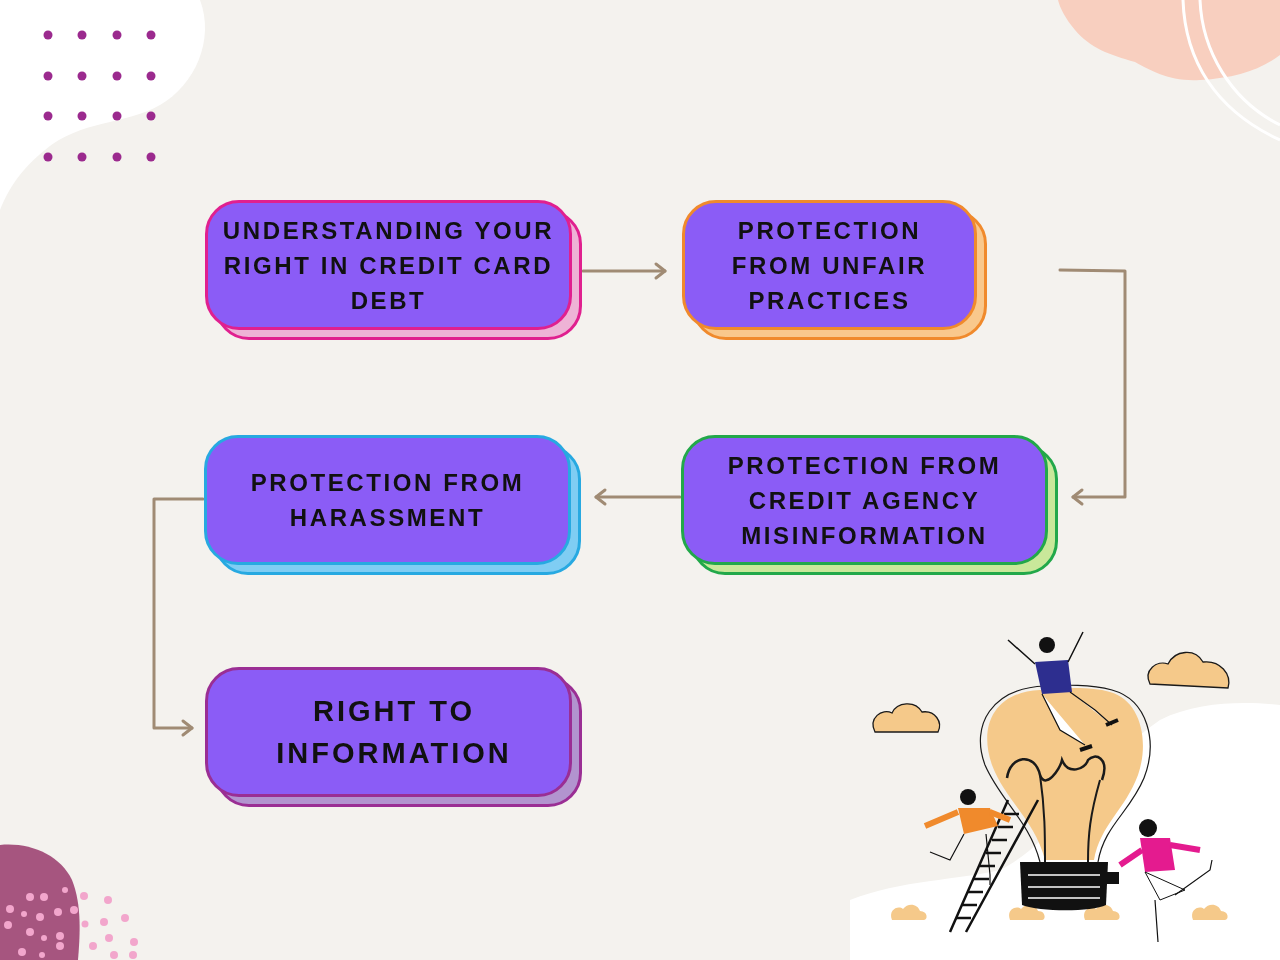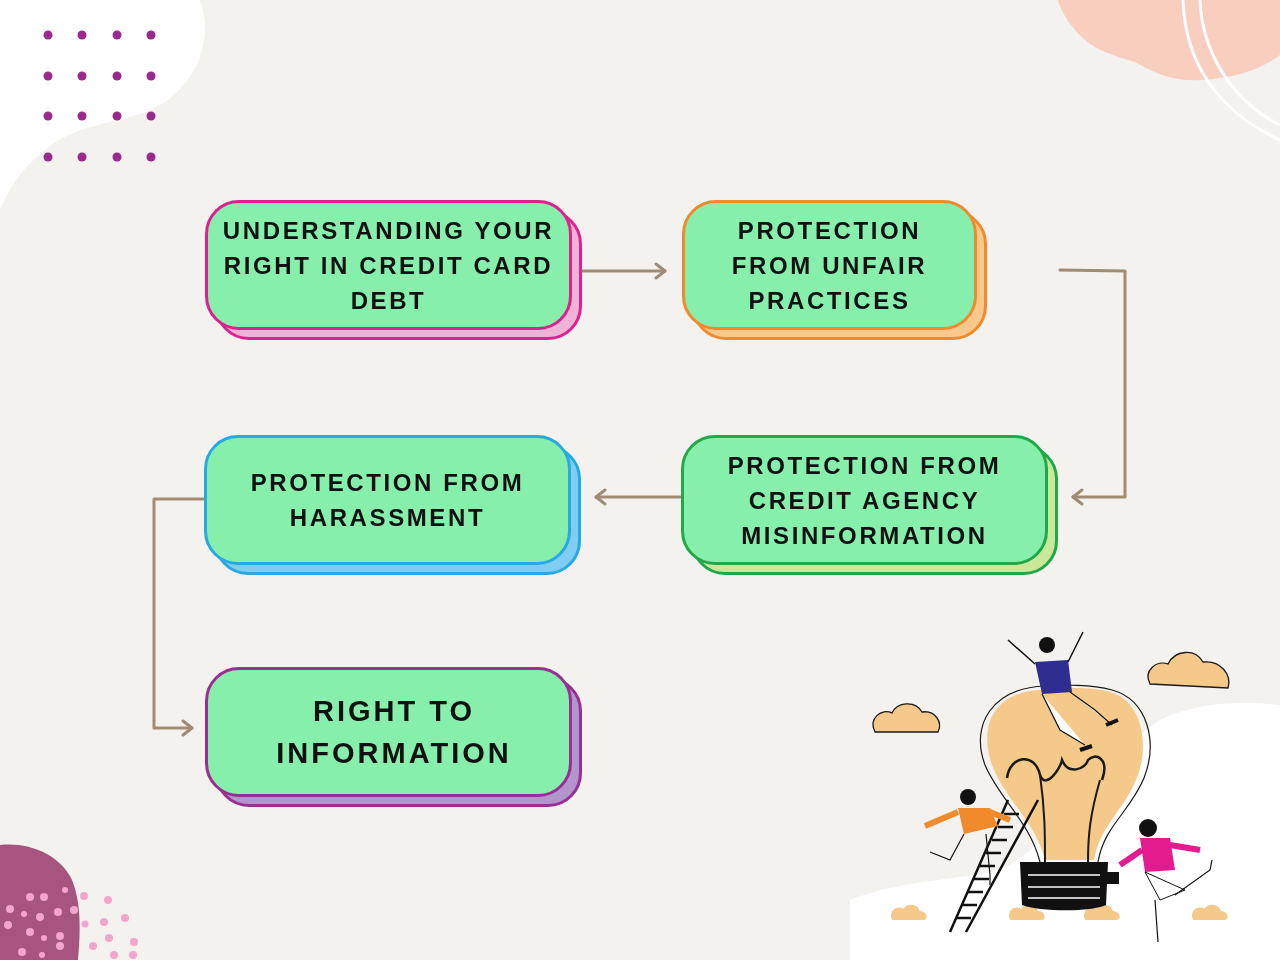--- a/index.html
+++ b/index.html
@@ -16,21 +16,21 @@
   }
   .node .shadow {
     position: absolute;
     left: 10px; top: 10px; right: -10px; bottom: -10px;
     border-radius: 34px;
     box-sizing: border-box;
     border: 3px solid;
   }
   .node .face {
     position: absolute; inset: 0;
-    background: #86efac;
+    background: #8b5cf6;
     border-radius: 34px;
     border: 3px solid;
     box-sizing: border-box;
     display: flex; align-items: center; justify-content: center;
     text-align: center;
   }
   .node .label {
     font-weight: 700;
     color: #111111;
     letter-spacing: 2.6px;

